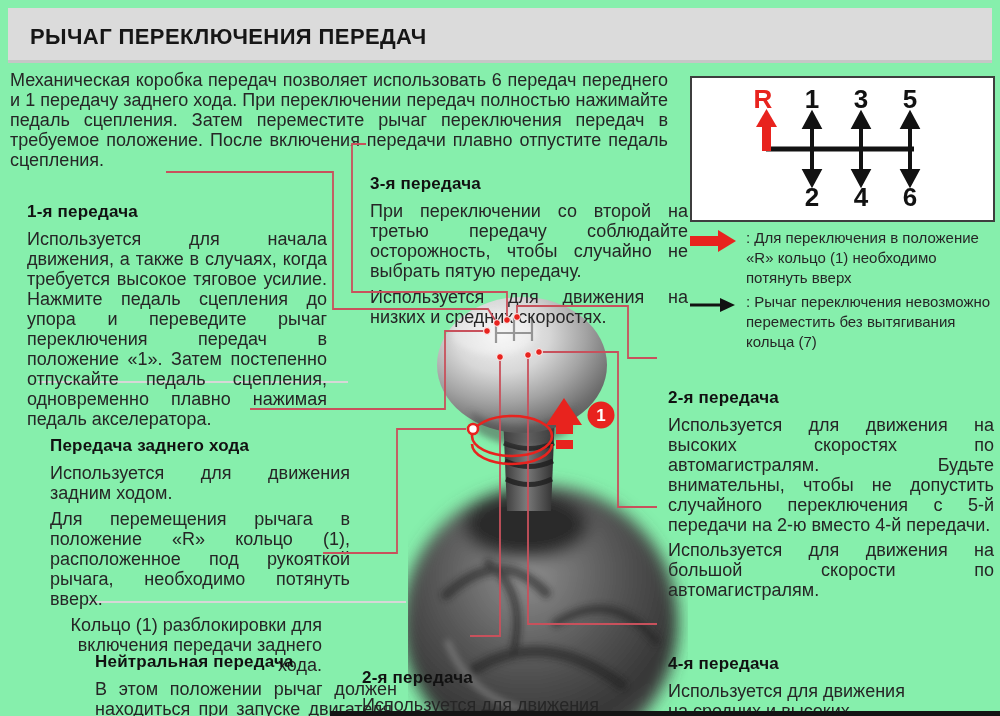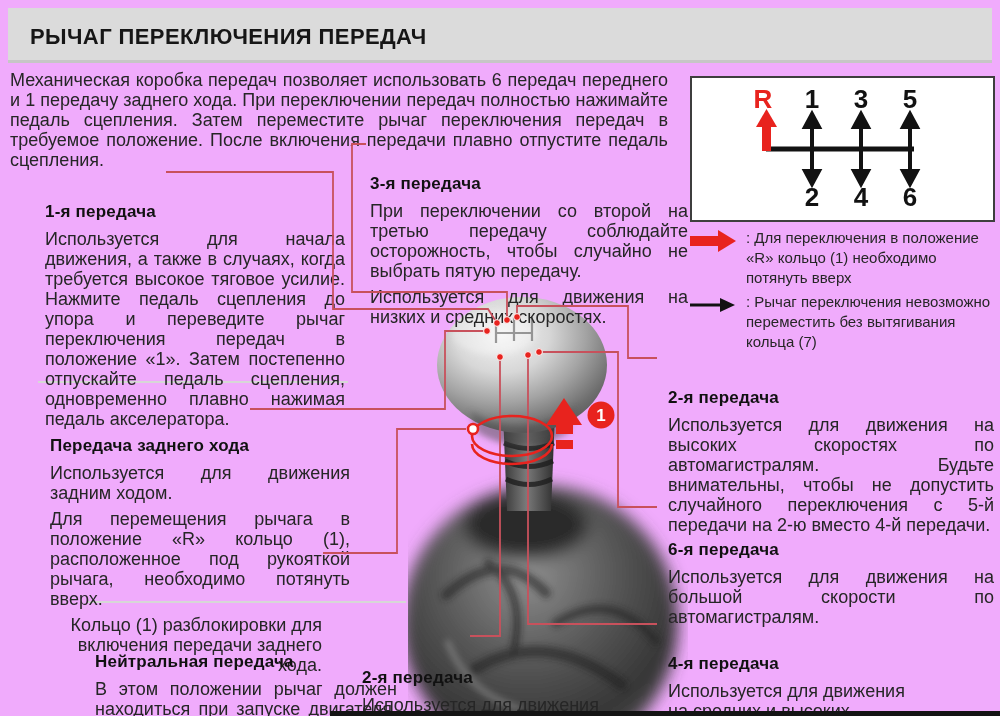--- a/index.html
+++ b/index.html
@@ -1,17 +1,17 @@
 <!DOCTYPE html>
 <html><head>
 <meta charset="utf-8">
 <style>
   html,body{margin:0;padding:0;background:#fff;}
   #page{
-    position:relative;width:1000px;height:716px;background:#f0abfc;overflow:hidden;
+    position:relative;width:1000px;height:716px;background:#86efac;overflow:hidden;
     font-family:"Liberation Sans","DejaVu Sans",sans-serif;color:#1d1d1d;
   }
   .abs{position:absolute;}
   #titlebar{
     left:8px;top:8px;width:984px;height:52px;background:#dbdbdb;
     border-bottom:3px solid #c6c6c6;
   }
   #titlebar .t{
     position:absolute;left:22px;top:16px;font-size:22px;font-weight:bold;
     color:#161616;letter-spacing:.4px;white-space:nowrap;
@@ -92,21 +92,21 @@
   <div class="abs legend-row" style="left:690px;top:292px;width:305px;">
     <span class="legend-icon">
       <svg width="46" height="24" viewBox="0 0 46 24">
           <path d="M0,12 H31" stroke="#121212" stroke-width="3"></path>
           <polygon points="30,5 45,12 30,19" fill="#121212"></polygon>
         </svg>
     </span>
     <span class="legend-text">: Рычаг переключения невозможно переместить без вытягивания кольца (7)</span>
   </div>
 
-  <div class="abs callout" style="left:45px;top:158px;width:300px;">
+  <div class="abs callout" style="left:27px;top:158px;width:300px;">
     <div class="hd">1-я передача</div>
     <div class="body">Используется для начала движения, а также в случаях, когда требуется высокое тяговое усилие. Нажмите педаль сцепления до упора и переведите рычаг переключения передач в положение «1». Затем постепенно отпускайте педаль сцепления, одновременно плавно нажимая педаль акселератора.</div>
   </div>
 
   <div class="abs rule" style="left:38px;top:381px;width:310px;"></div>
 
   <div class="abs callout" style="left:50px;top:392px;width:300px;">
 
     <div class="hd">Передача заднего хода</div>
     <div class="body">
@@ -135,21 +135,20 @@
     <div class="hd">2-я передача</div>
     <div class="body left">Используется для движения на низких скоростях.</div>
   </div>
 
   <div class="abs callout" style="left:668px;top:344px;width:326px;">
     <div class="hd">2-я передача</div>
     <div class="body">Используется для движения на высоких скоростях по автомагистралям. Будьте внимательны, чтобы не допустить случайного переключения с 5-й передачи на 2-ю вместо 4-й передачи.</div>
   </div>
 
   <div class="abs callout" style="left:668px;top:496px;width:326px;">
-    <div class="hd">6-я передача</div>
     <div class="body">Используется для движения на большой скорости по автомагистралям.</div>
   </div>
 
   <div class="abs callout" style="left:668px;top:610px;width:250px;">
     <div class="hd">4-я передача</div>
     <div class="body left">Используется для движения на средних и высоких скоростях.</div>
   </div>
 
   <svg class="abs" id="knobart" width="280" height="423" viewBox="0 0 280 423">
     <defs>

